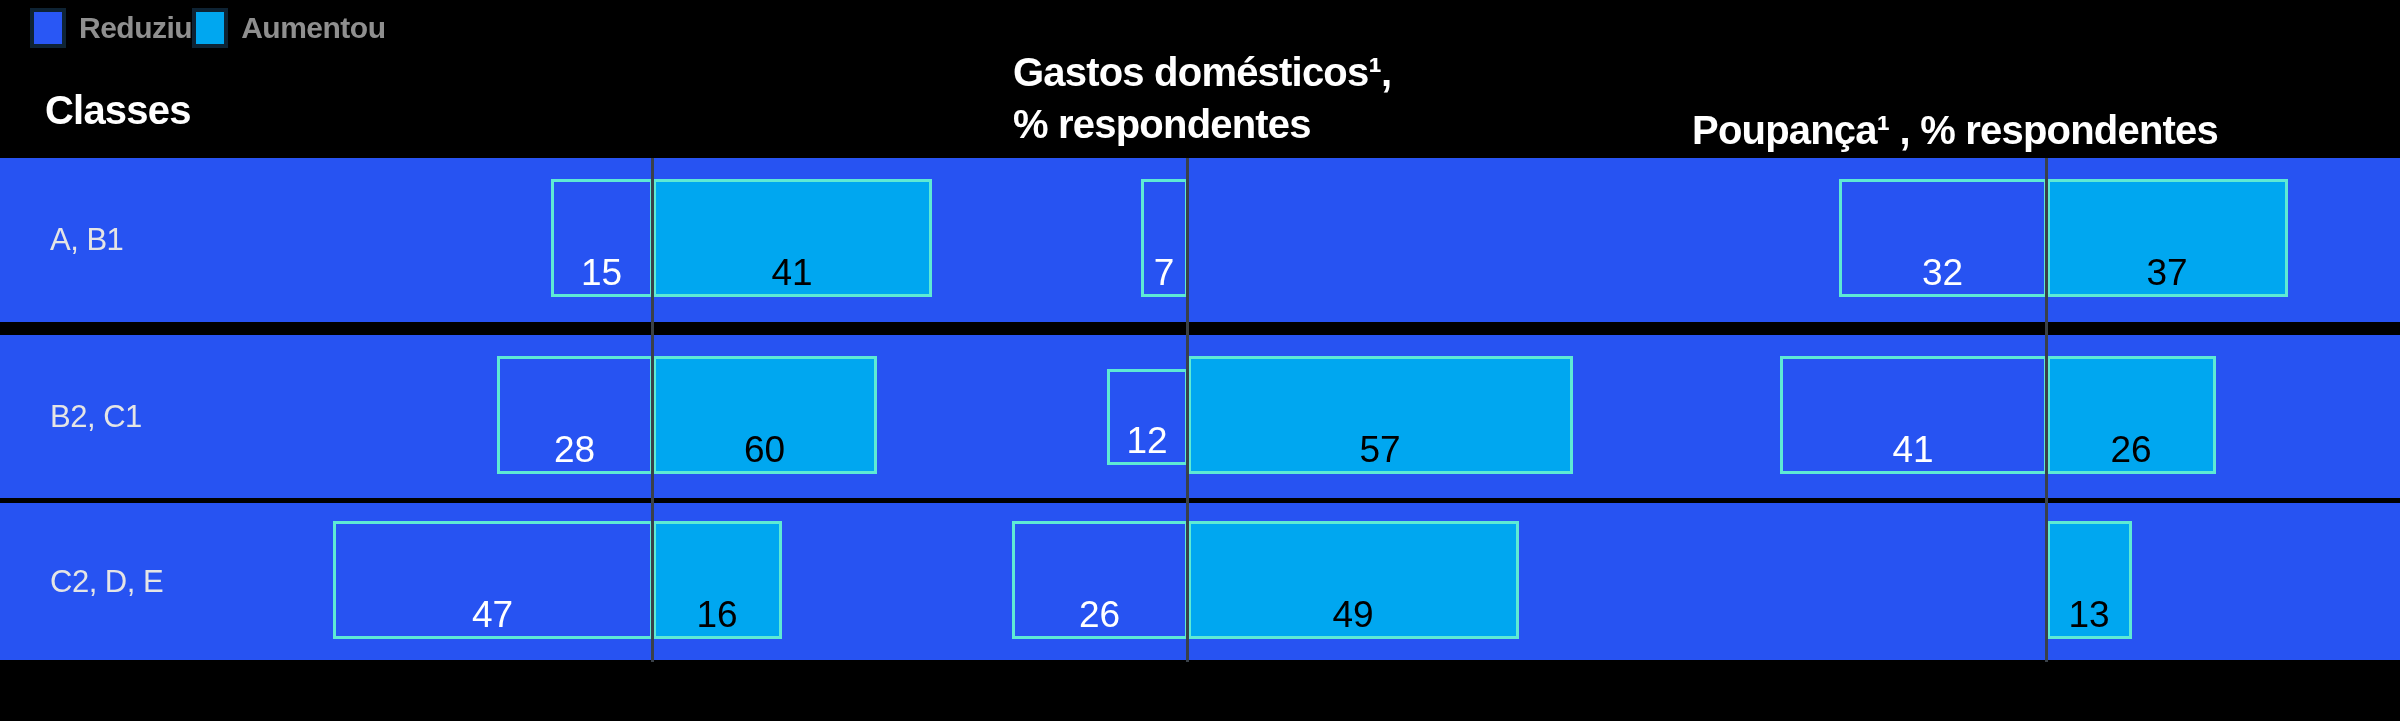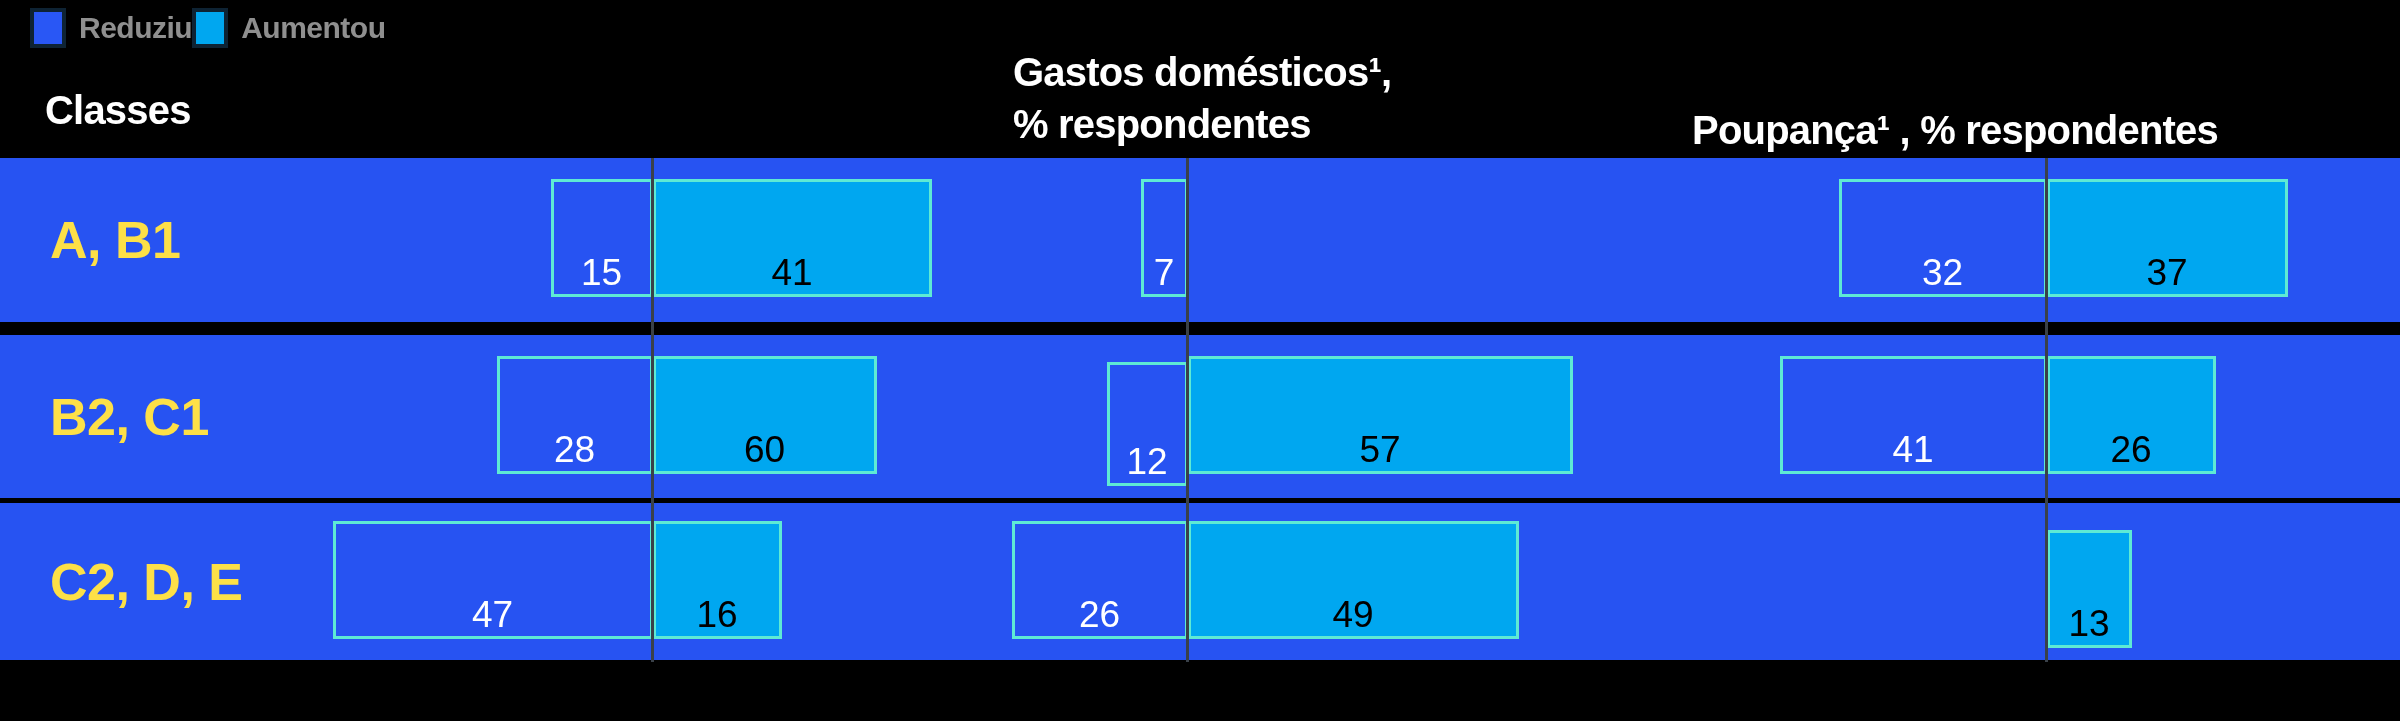--- a/index.html
+++ b/index.html
@@ -14,21 +14,21 @@
   .legend-label{font-size:30px;font-weight:bold;color:#8f8f8f;letter-spacing:-0.5px;}
   
   .hdr{position:absolute;color:#fff;font-weight:bold;font-size:40px;letter-spacing:-0.8px;white-space:pre-line;line-height:52px;}
   .hdr-classes{left:45px;top:84px;}
   .hdr-renda{left:333px;top:104px;}
   .hdr-gastos{left:1013px;top:46px;}
   .hdr-poupanca{left:1692px;top:104px;}
   
   .band{position:absolute;left:0;width:2400px;background:#2753f2;}
   .row-label{position:absolute;left:50px;top:50%;transform:translateY(-50%);
-    color:#fde047;font-weight:bold;font-size:52px;letter-spacing:-0.5px;}
+    color:#e5e5e5;font-weight:normal;font-size:31px;letter-spacing:-0.5px;}
   
   .bar{position:absolute;box-sizing:border-box;border:3px solid #5eead4;
     display:flex;align-items:flex-end;justify-content:center;}
   .bar-value{font-size:37px;font-weight:400;}
   .bar-reduziu .bar-value{color:#ffffff;}
   .bar-aumentou .bar-value{color:#000000;}
   
   .axis{position:absolute;top:158px;height:504px;width:3px;background:#3a4149;z-index:5;}
   .axis-renda{left:651px;}
   .axis-gastos{left:1186px;}
@@ -75,21 +75,21 @@
         </div>
       </div>
       <div class="band" style="top: 335px; height: 163px; background: rgb(39, 83, 242);">
         <div class="row-label">B2, C1</div>
         <div class="bar bar-reduziu" style="left: 496.5px; width: 156px; top: 21px; height: 118px; background: rgb(39, 83, 242);">
           <span class="bar-value">28</span>
         </div>
         <div class="bar bar-aumentou" style="left: 652.5px; width: 224px; top: 21px; height: 118px; background: rgb(0, 167, 240);">
           <span class="bar-value">60</span>
         </div>
-        <div class="bar bar-reduziu" style="left: 1106.5px; width: 81px; top: 27px; height: 124px; background: rgb(39, 83, 242);">
+        <div class="bar bar-reduziu" style="left: 1106.5px; width: 81px; top: 34px; height: 96px; background: rgb(39, 83, 242);">
           <span class="bar-value">12</span>
         </div>
         <div class="bar bar-aumentou" style="left: 1187.5px; width: 385px; top: 21px; height: 118px; background: rgb(0, 167, 240);">
           <span class="bar-value">57</span>
         </div>
         <div class="bar bar-reduziu" style="left: 1779.5px; width: 267px; top: 21px; height: 118px; background: rgb(39, 83, 242);">
           <span class="bar-value">41</span>
         </div>
         <div class="bar bar-aumentou" style="left: 2046.5px; width: 169px; top: 21px; height: 118px; background: rgb(0, 167, 240);">
           <span class="bar-value">26</span>
@@ -102,21 +102,21 @@
         </div>
         <div class="bar bar-aumentou" style="left: 652.5px; width: 129px; top: 18px; height: 118px; background: rgb(0, 167, 240);">
           <span class="bar-value">16</span>
         </div>
         <div class="bar bar-reduziu" style="left: 1011.5px; width: 176px; top: 18px; height: 118px; background: rgb(39, 83, 242);">
           <span class="bar-value">26</span>
         </div>
         <div class="bar bar-aumentou" style="left: 1187.5px; width: 331px; top: 18px; height: 118px; background: rgb(0, 167, 240);">
           <span class="bar-value">49</span>
         </div>
-        <div class="bar bar-aumentou" style="left: 2046.5px; width: 85px; top: 18px; height: 118px; background: rgb(0, 167, 240); margin-top: 9px;">
+        <div class="bar bar-aumentou" style="left: 2046.5px; width: 85px; top: 18px; height: 118px; background: rgb(0, 167, 240);">
           <span class="bar-value">13</span>
         </div>
       </div>
     </div>
 
   <div class="axis axis-renda"></div>
   <div class="axis axis-gastos"></div>
   <div class="axis axis-poupanca"></div>
 
 </div>

